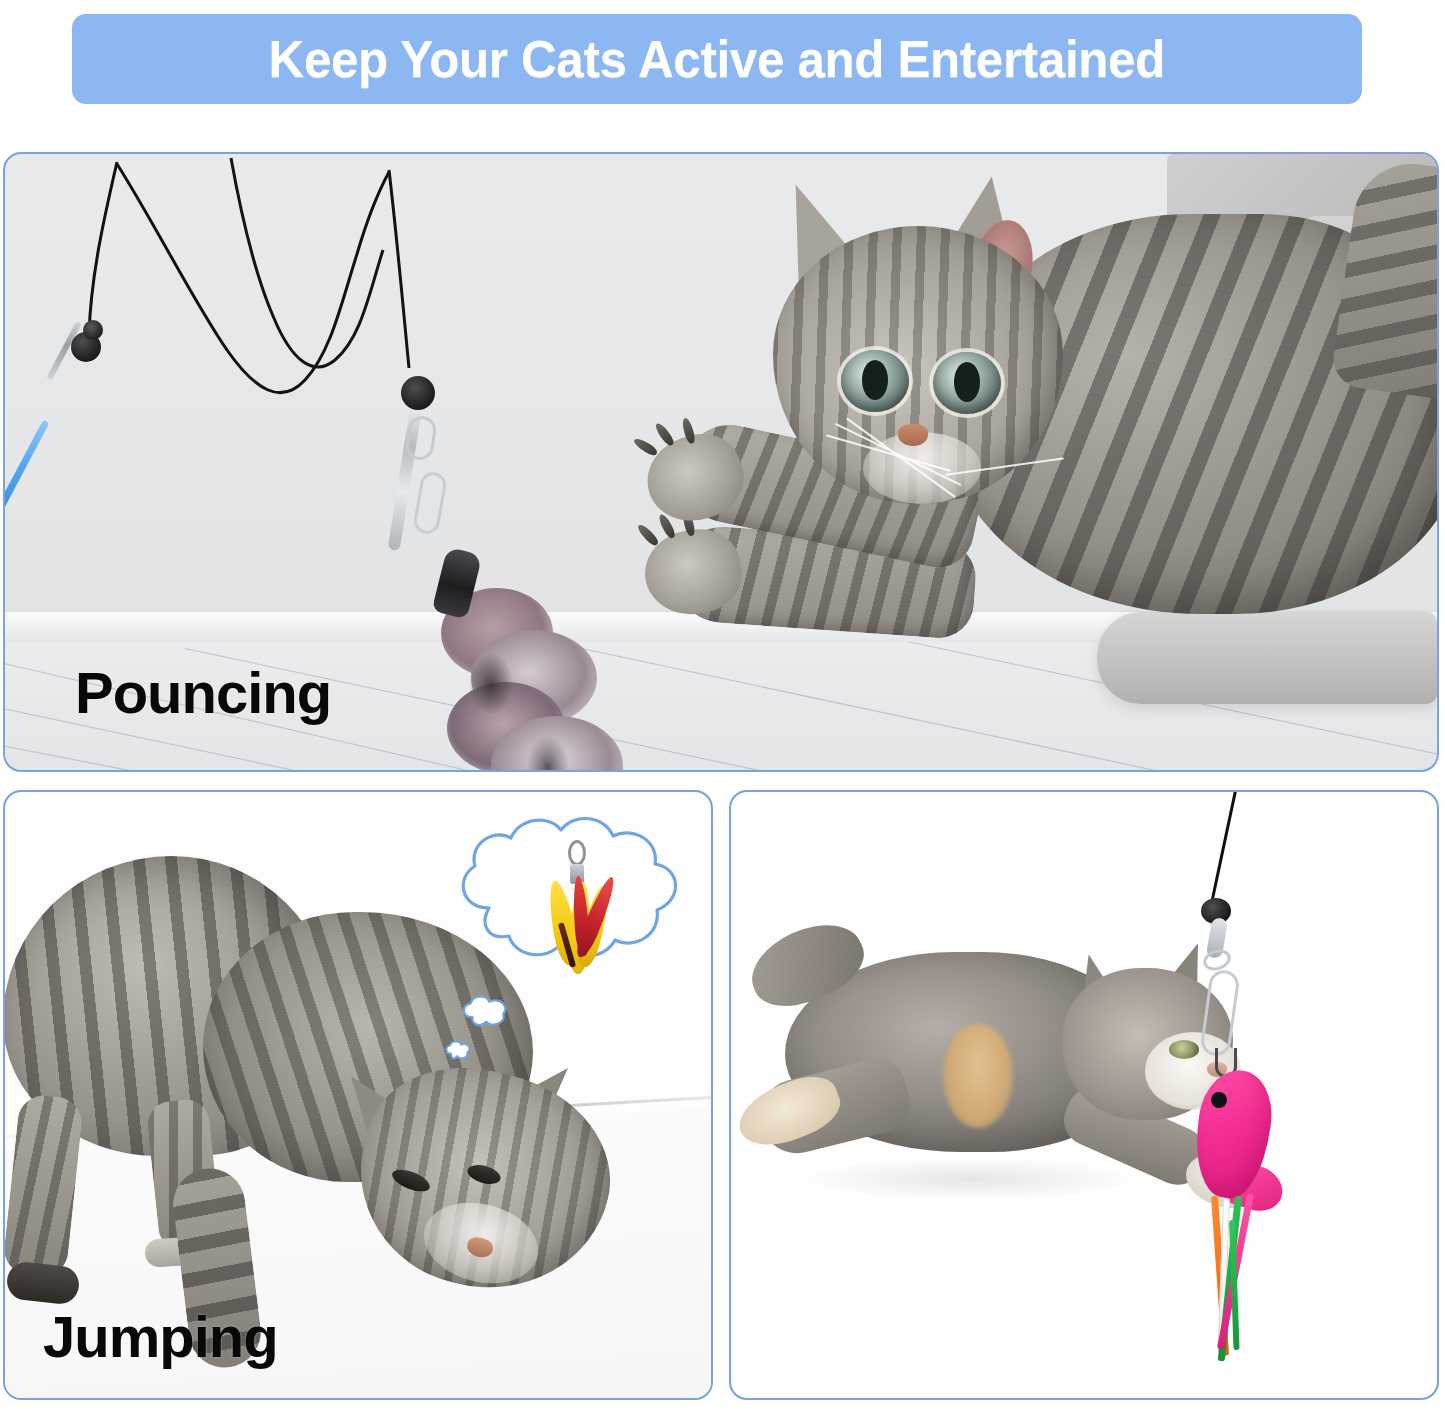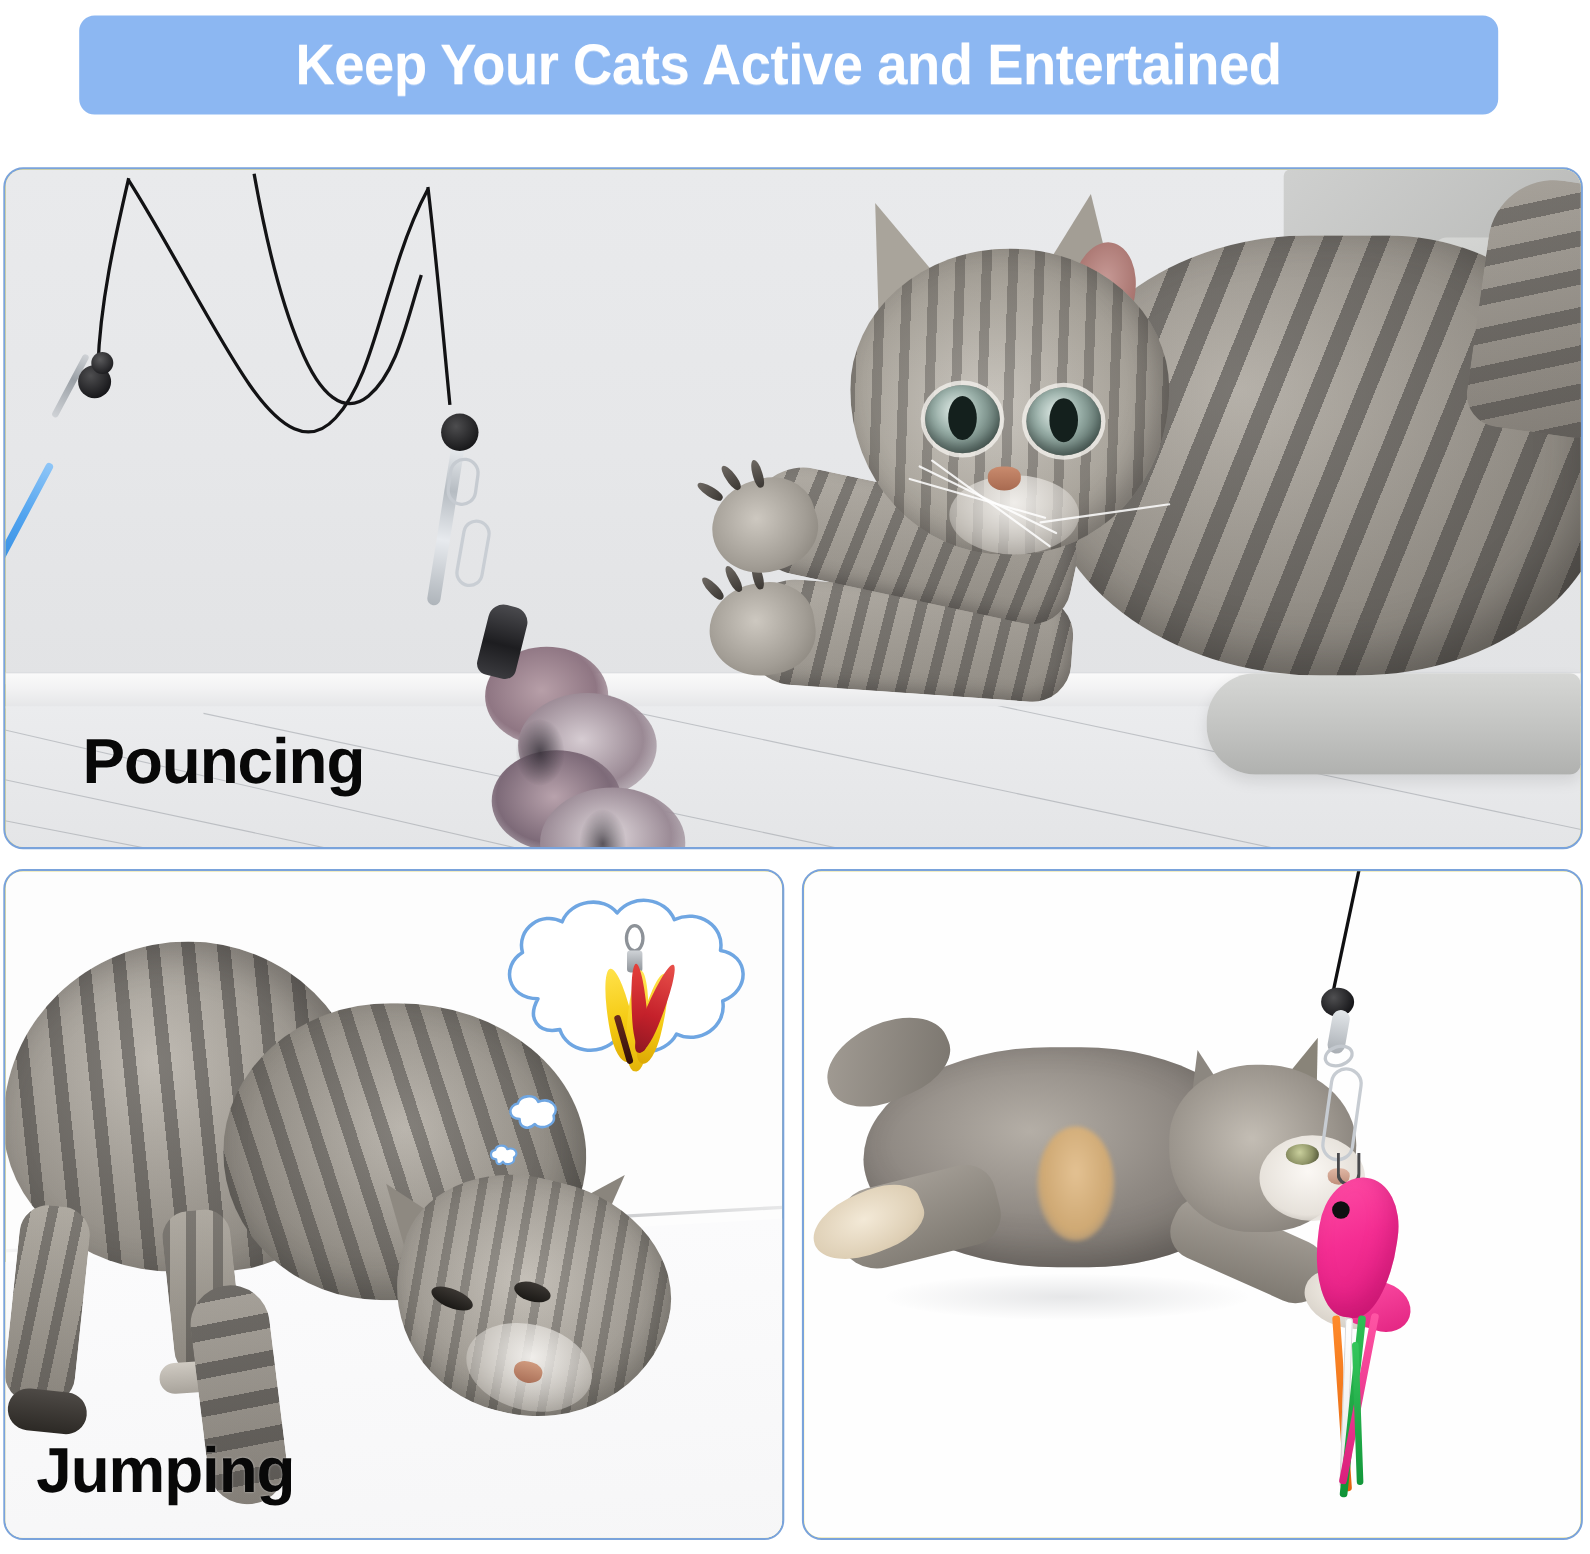--- a/index.html
+++ b/index.html
@@ -20,33 +20,33 @@
   .banner-text {
     color:#ffffff; font-weight:bold; font-size:52px; line-height:1;
     letter-spacing:-0.4px; white-space:nowrap;
     transform:scaleX(0.95); transform-origin:center;
     text-shadow:0 1px 0 rgba(255,255,255,.35);
   }
 
   
   .panel {
     position:absolute; border:2px solid #7AA3DB; border-radius:18px;
-    overflow:hidden; background:#fde047;
+    overflow:hidden; background:#3b82f6;
   }
   .panel-top    { left:3px;   top:152px; width:1436px; height:620px; }
   .panel-bottom-left  { left:3px;   top:790px; width:710px; height:610px; }
   .panel-bottom-right { left:729px; top:790px; width:710px; height:610px; }
 
   .caption {
     position:absolute; font-weight:bold; color:#080808;
     font-size:58px; line-height:1; letter-spacing:-1px; z-index:40;
     text-shadow:0 0 2px rgba(255,255,255,.55);
   }
   .cap-pouncing { left:70px; bottom:48px; }
-  .cap-jumping  { left:28px; bottom:32px; }
+  .cap-jumping  { left:38px; bottom:32px; }
   .cap-running  { right:32px; bottom:26px; }
 
   
   .room-wall {
     position:absolute; left:0; top:0; width:100%; height:76%;
     background:linear-gradient(180deg,#e9eaec 0%,#e6e7e9 55%,#e2e3e5 100%);
   }
   .baseboard {
     position:absolute; left:0; top:74.2%; width:100%; height:5.4%;
     background:linear-gradient(180deg,#fafafa 0%,#f2f2f3 45%,#e4e5e7 100%);

